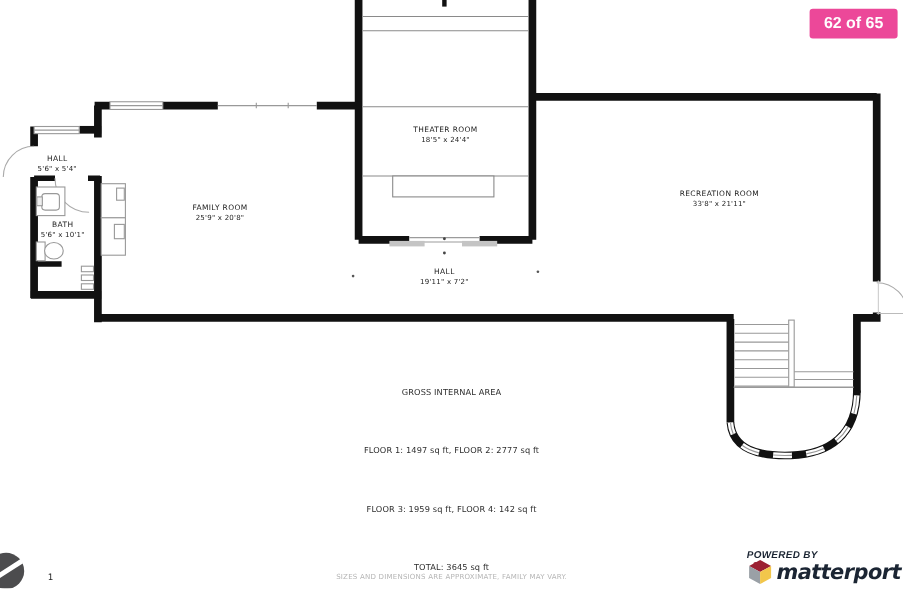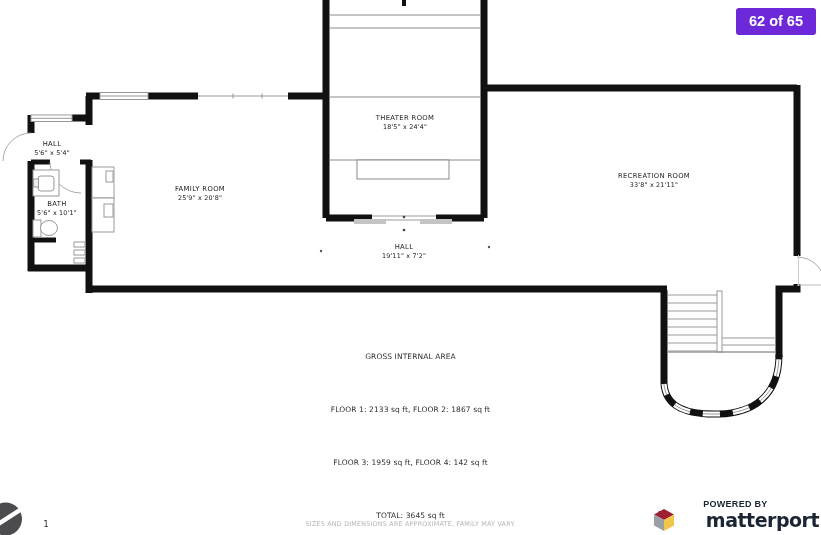--- a/index.html
+++ b/index.html
@@ -3,34 +3,34 @@
 <meta charset="utf-8">
 <style>
   html,body{margin:0;padding:0;background:#fff;}
   #stage{position:relative;width:821px;height:535px;background:#ffffff;overflow:hidden;
          font-family:"Liberation Sans",sans-serif;}
   #plan-svg{position:absolute;left:0;top:0;}
   #plan-svg text{font-family:"DejaVu Sans",sans-serif;fill:#222;}
   .room-name{font-size:6.8px;letter-spacing:.35px;}
   .room-dims{font-size:6.4px;letter-spacing:.2px;}
   .compass-floor{font-size:8px;fill:#8f8f8f;}
-  .badge{position:absolute;top:8px;right:5px;background:#6d28d9;color:#ffffff;
+  .badge{position:absolute;top:8px;right:5px;background:#ec4899;color:#ffffff;
          font-family:"Liberation Sans",sans-serif;font-weight:700;font-size:14.5px;
          padding:5px 13px;border-radius:3px;line-height:1.2;}
   .area-summary{position:absolute;left:0;bottom:6px;width:100%;text-align:center;
                 font-family:"DejaVu Sans",sans-serif;color:#2e2e2e;}
   .area-summary .ln{font-size:7.5px;line-height:9px;letter-spacing:.1px;margin-top:44px;}
   .area-summary .disclaimer{font-size:6.4px;line-height:9px;color:#b5b5b5;letter-spacing:.2px;}
   .branding{position:absolute;right:2px;bottom:3px;display:flex;flex-direction:column;
-            align-items:center;}
+            align-items:flex-start;font-style:italic;}
   .powered-by{font-family:"Liberation Sans",sans-serif;font-weight:800;font-size:9px;
               color:#1b2533;letter-spacing:.3px;}
   .brand-row{display:flex;align-items:center;gap:3px;margin-top:-1px;}
   .brand-word{font-family:"DejaVu Sans",sans-serif;font-weight:600;font-size:19px;
-              color:#1b2533;letter-spacing:-.5px;line-height:1;margin-left:27px;}
+              color:#1b2533;letter-spacing:-.5px;line-height:1;}
 </style>
 </head>
 <body>
 
 <div id="stage">
 
   <svg id="plan-svg" width="821" height="535" viewBox="0 0 821 535">
 
     <g stroke="#8a8a8a" stroke-width="1" fill="none">
       <path d="M 330 15 H 480"></path>
@@ -147,21 +147,21 @@
       <circle cx="5.5" cy="519" r="16.5" fill="#4c4c4e"></circle>
       <polygon points="-9,526 19,508 21,512 -7,530" fill="#ffffff"></polygon>
       <text class="compass-floor" x="46" y="527" text-anchor="middle">1</text>
     </g>
   </svg>
 
   <div class="badge">62 of 65</div>
 
   <div class="area-summary">
     <div class="ln">GROSS INTERNAL AREA</div>
-    <div class="ln">FLOOR 1: 2133 sq ft, FLOOR 2: 1867 sq ft</div>
+    <div class="ln">FLOOR 1: 1497 sq ft, FLOOR 2: 2777 sq ft</div>
     <div class="ln">FLOOR 3: 1959 sq ft, FLOOR 4: 142 sq ft</div>
     <div class="ln">TOTAL: 3645 sq ft</div>
     <div class="disclaimer">SIZES AND DIMENSIONS ARE APPROXIMATE, FAMILY MAY VARY.</div>
   </div>
 
   <div class="branding">
     <span class="powered-by">POWERED BY</span>
     <span class="brand-row">
       <svg width="24" height="24" viewBox="0 0 24 24">
         <polygon points="12,1 22,6.5 12,12 2,6.5" fill="#9c2032"></polygon>

